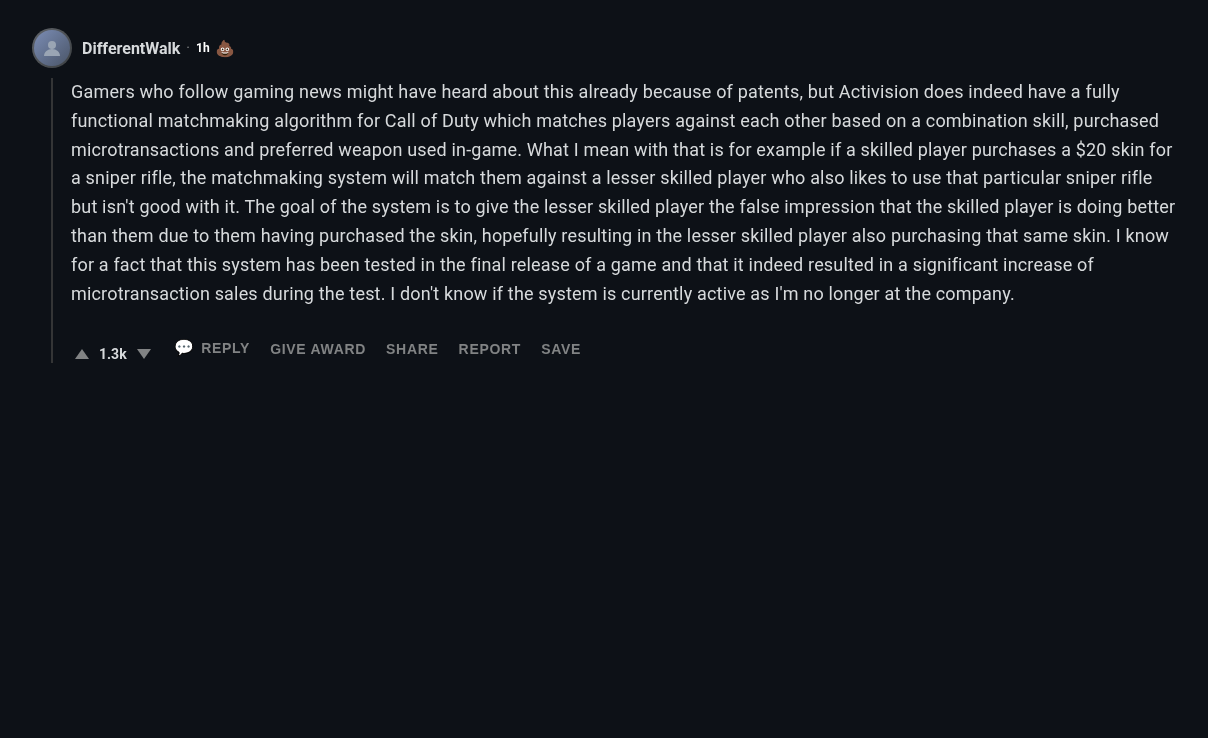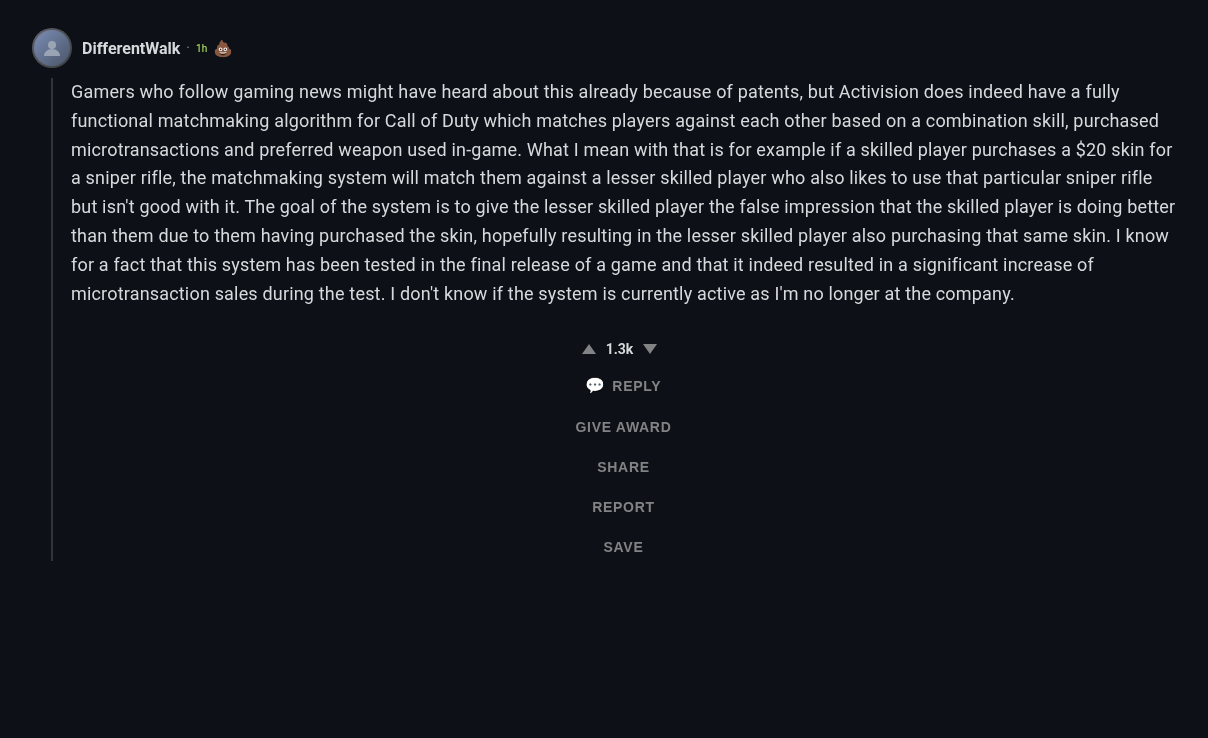--- a/index.html
+++ b/index.html
@@ -67,22 +67,23 @@
       font-size: 16px;
       color: #d7dadc;
     }
 
     .dot-separator {
       color: #818384;
       font-size: 14px;
     }
 
     .timestamp {
-      color: #bef264;
-      font-size: 10px;
+      color: #ffffff;
+      font-size: 12px;
+      font-weight: bold;
     }
 
     .emoji {
       font-size: 16px;
     }
 
     .comment-body-wrapper {
       display: flex;
       gap: 0;
     }
@@ -96,29 +97,28 @@
     }
 
     .comment-content {
       flex: 1;
     }
 
     .comment-text {
       font-size: 18px;
       line-height: 1.6;
       color: #d7dadc;
-      margin-bottom: 32px;
+      margin-bottom: 24px;
       letter-spacing: 0.01em;
     }
 
     .comment-actions {
       display: flex;
-      align-items: center;
-      gap: 12px;
-      flex-direction: column;
+      align-items: flex-end;
+      gap: 4px;
     }
 
     .vote-section {
       display: flex;
       align-items: center;
       gap: 6px;
       margin-right: 8px;
     }
 
     .vote-btn {

